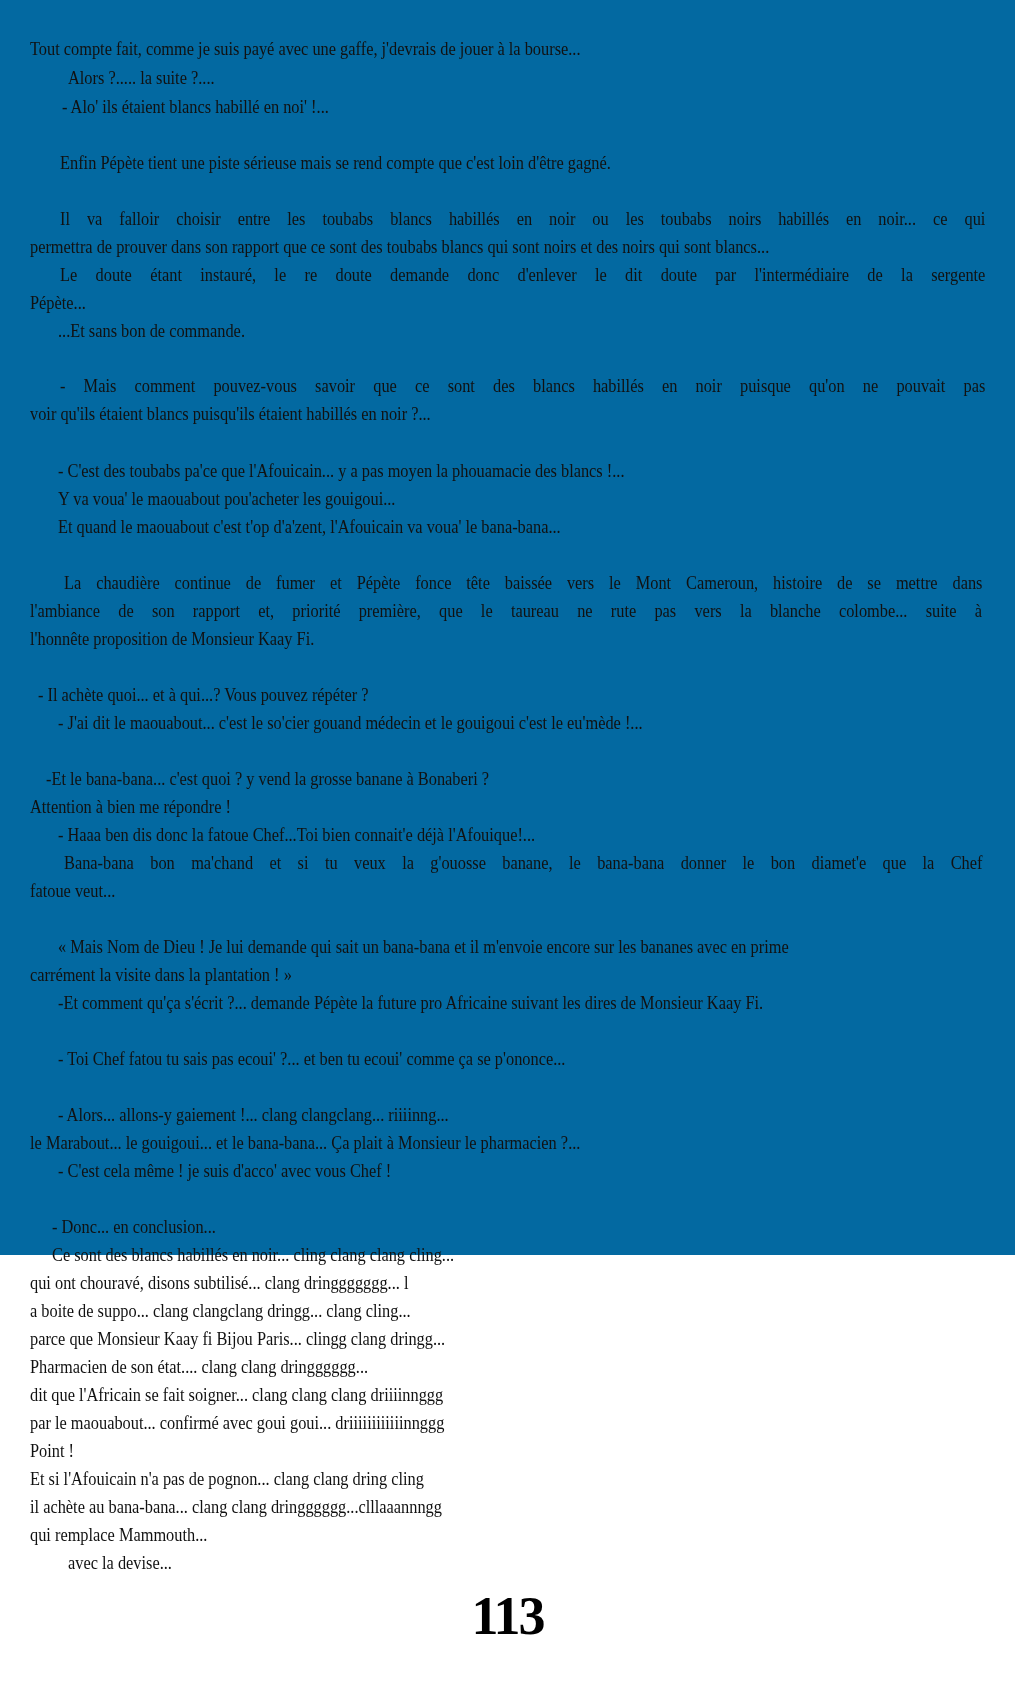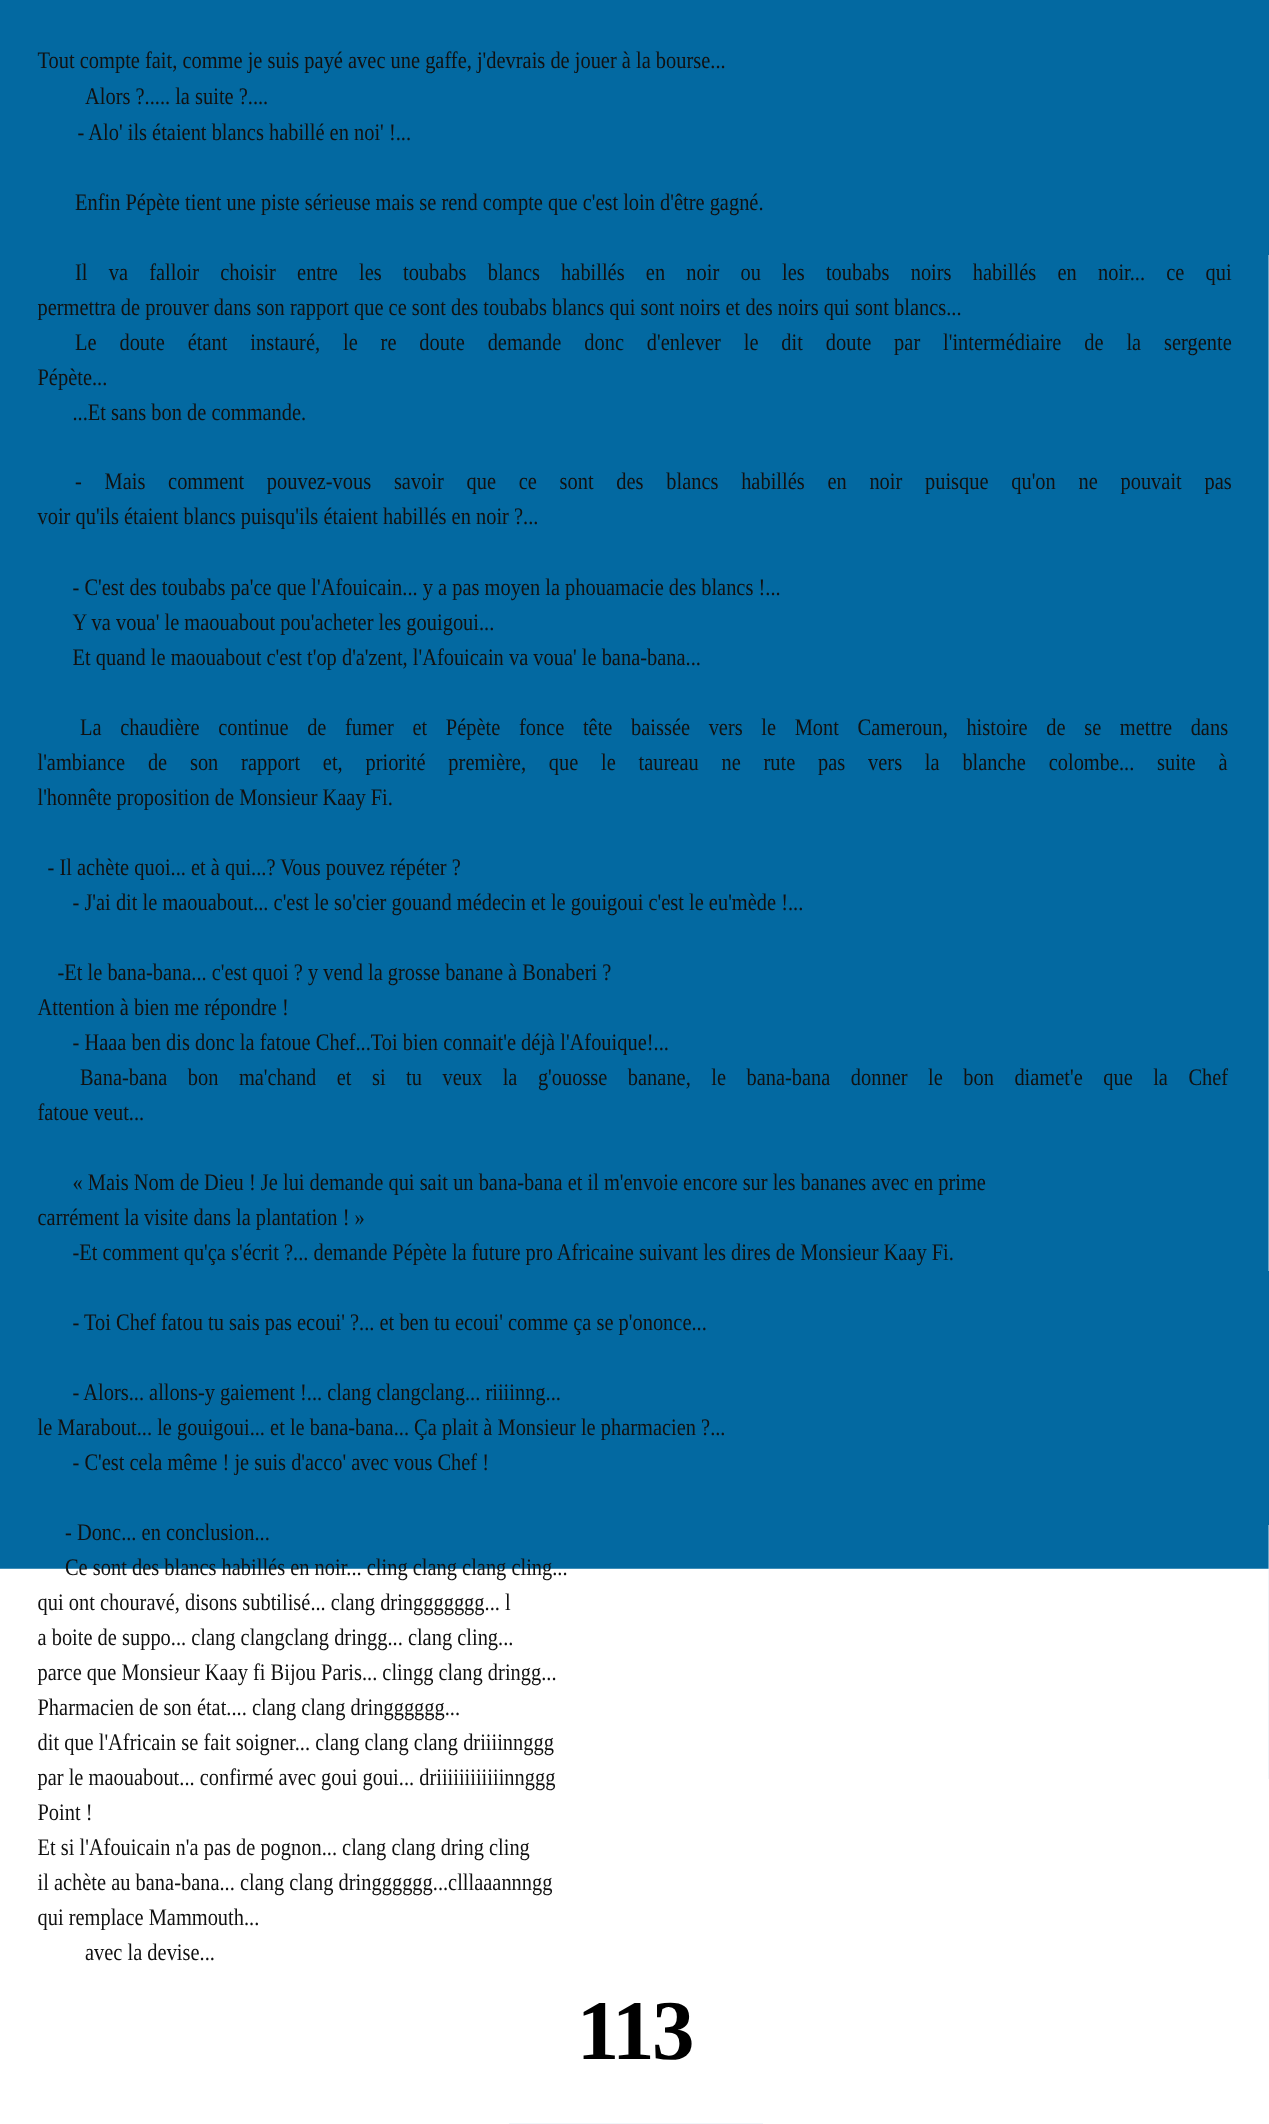--- a/index.html
+++ b/index.html
@@ -15,21 +15,21 @@
     transform-origin: left top;
   }
   .cond { transform: scaleX(0.86); }
   .just { width: 1130px; text-align: justify; text-align-last: justify; transform: scaleX(0.86); }
   .pagenum {
     position: absolute;
     left: 0; width: 1015px; top: 1585px;
     text-align: center;
     font-family: "Liberation Serif", "DejaVu Serif", serif;
     font-weight: bold;
-    font-size: 68px;
+    font-size: 54px;
     color: #000;
     letter-spacing: -2px;
   }
 </style>
 </head>
 <body>
 
 <div class="page">
   <div class="ln cond" style="left:30px;top:38px;">Tout compte fait, comme je suis payé avec une gaffe, j'devrais de jouer à la bourse...</div>
   <div class="ln cond" style="left:68px;top:67px;">Alors ?..... la suite ?....</div>

